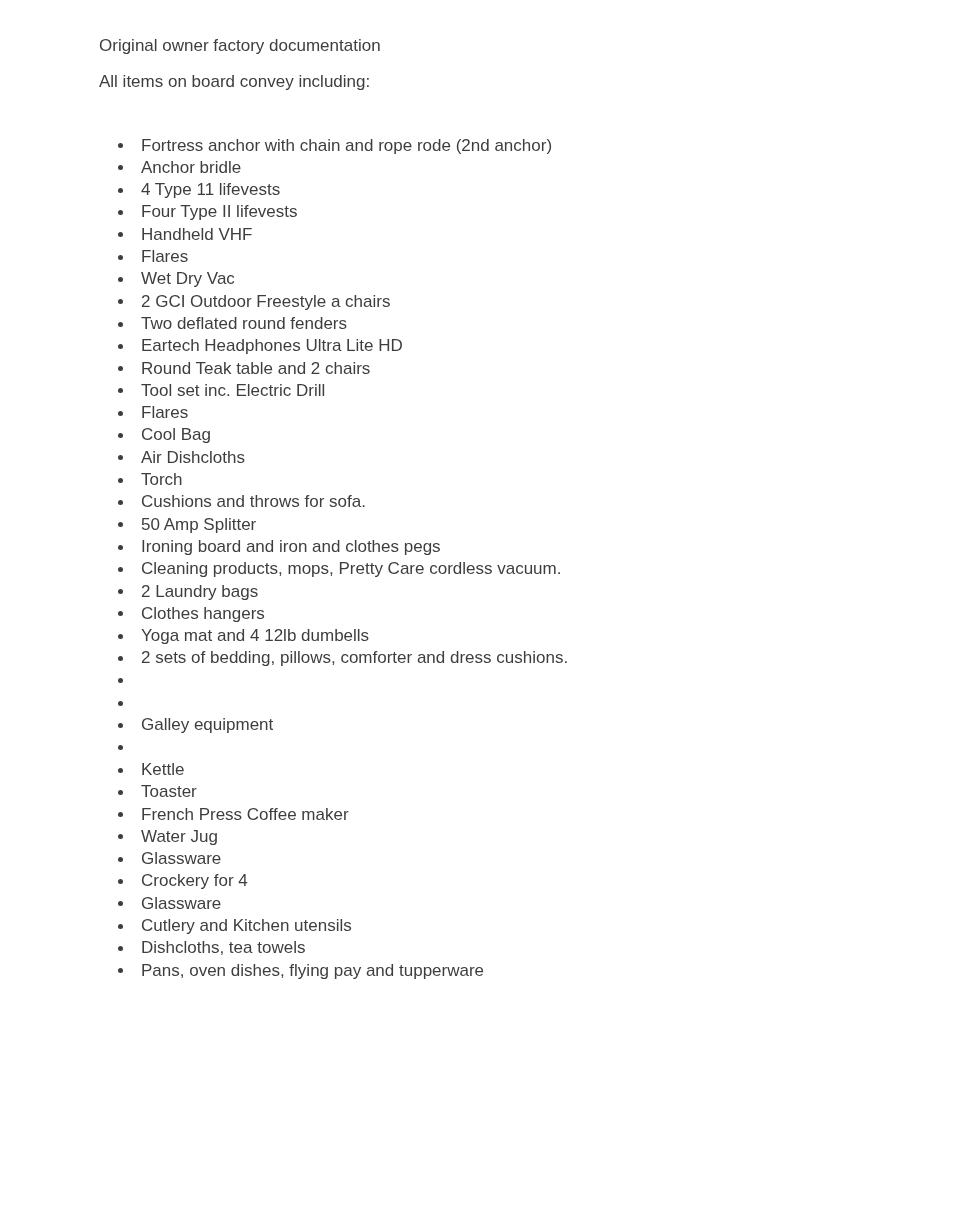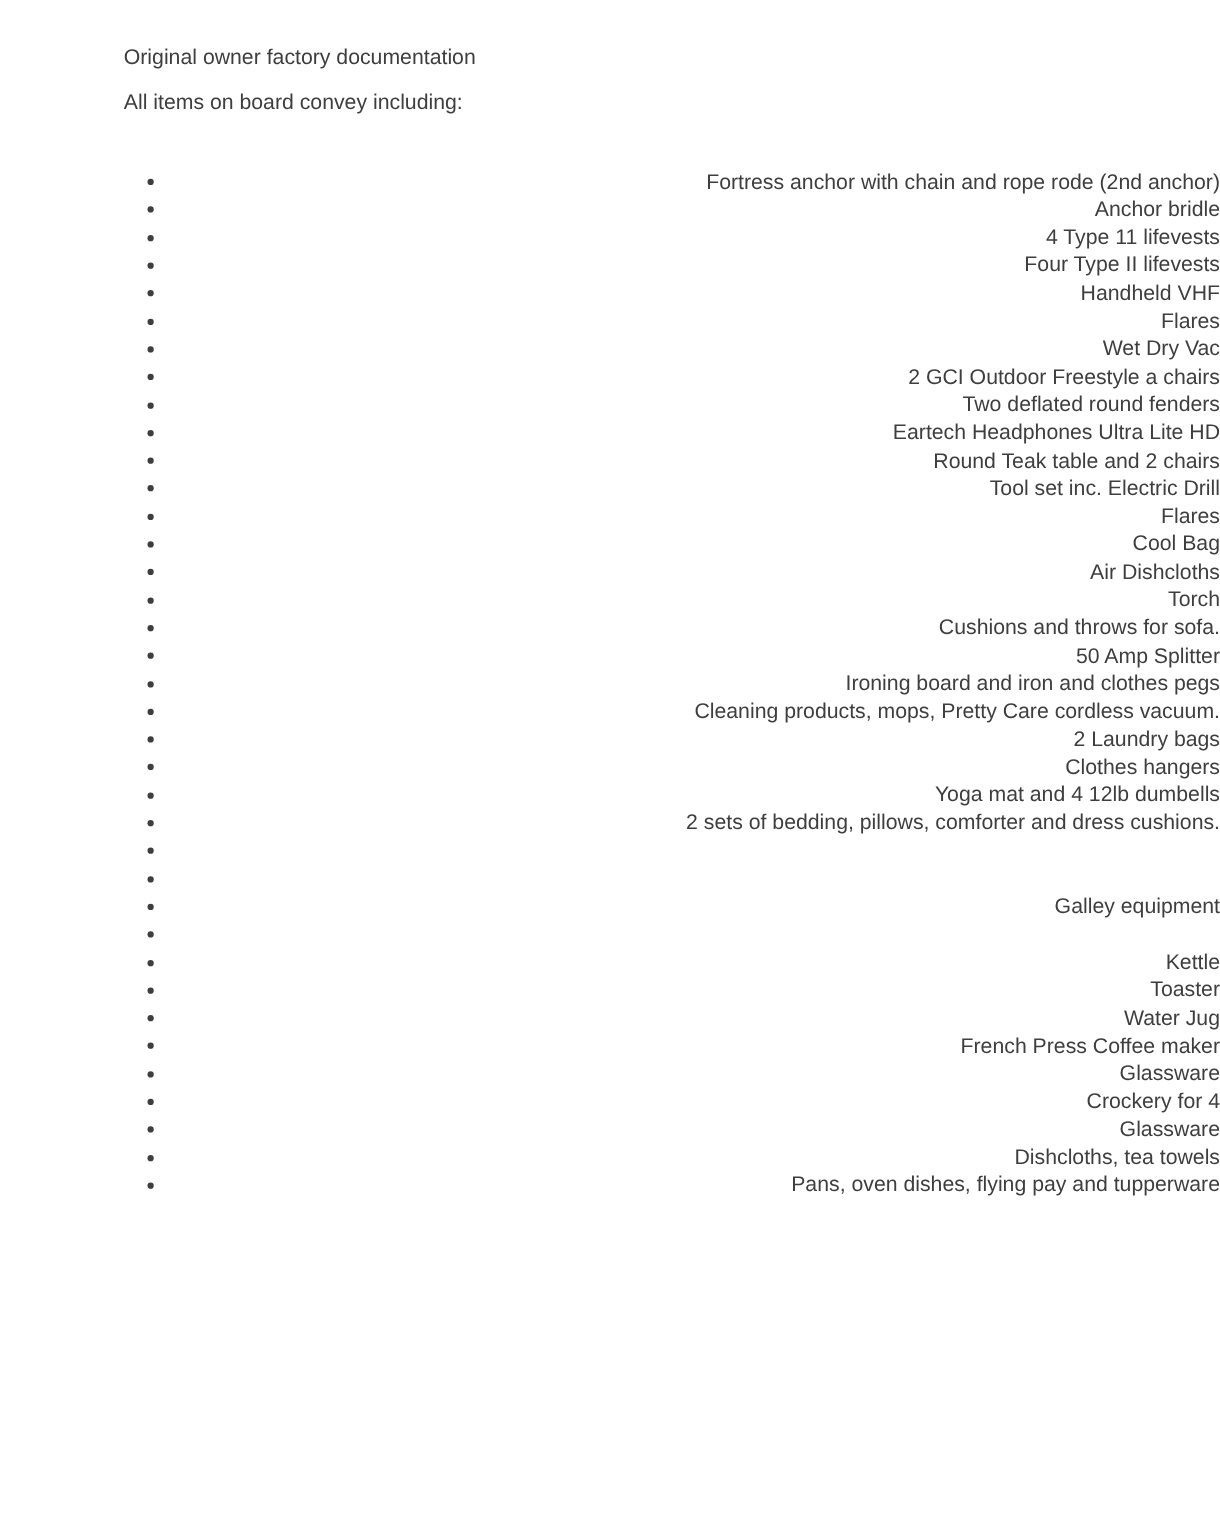--- a/index.html
+++ b/index.html
@@ -27,21 +27,21 @@
     margin: 21px 0 0 99px;
     line-height: 22.3px;
   }
   p.para + p.para { margin-top: 14px; }
   ul.items {
     list-style: none;
     margin: 0 0 0 141px;
     padding: 0;
   }
   ul.items.first { margin-top: 39px; }
-  ul.items.second { margin-top: 41px; text-align: right; }
+  ul.items.second { margin-top: 41px; }
   li.item {
     position: relative;
     line-height: 22.3px;
     min-height: 22.3px;
     padding: 0;
   }
   li.item::before {
     content: "";
     position: absolute;
     left: -23px;
@@ -84,22 +84,23 @@
         <li class="item">2 Laundry bags</li>
         <li class="item">Clothes hangers</li>
         <li class="item">Yoga mat and 4 12lb dumbells</li>
         <li class="item">2 sets of bedding, pillows, comforter and dress cushions.</li>
         <li class="item"></li>
         <li class="item"></li>
         <li class="item">Galley equipment</li>
         <li class="item"></li>
         <li class="item">Kettle</li>
         <li class="item">Toaster</li>
+        <li class="item">French Press Coffee maker</li>
         <li class="item">Water Jug</li>
-        <li class="item">French Press Coffee maker</li>
         <li class="item">Glassware</li>
         <li class="item">Crockery for 4</li>
         <li class="item">Glassware</li>
+        <li class="item">Cutlery and Kitchen utensils</li>
         <li class="item">Dishcloths, tea towels</li>
         <li class="item">Pans, oven dishes, flying pay and tupperware</li>
       </ul>
   </section>
 </main>
 
 </body></html>

